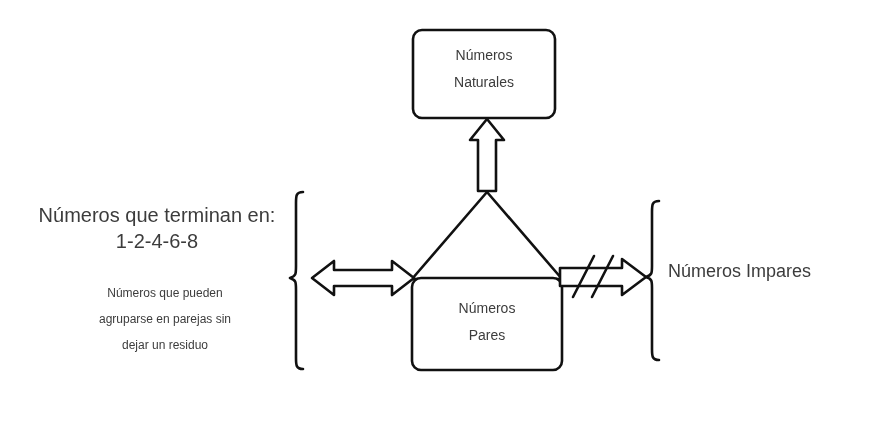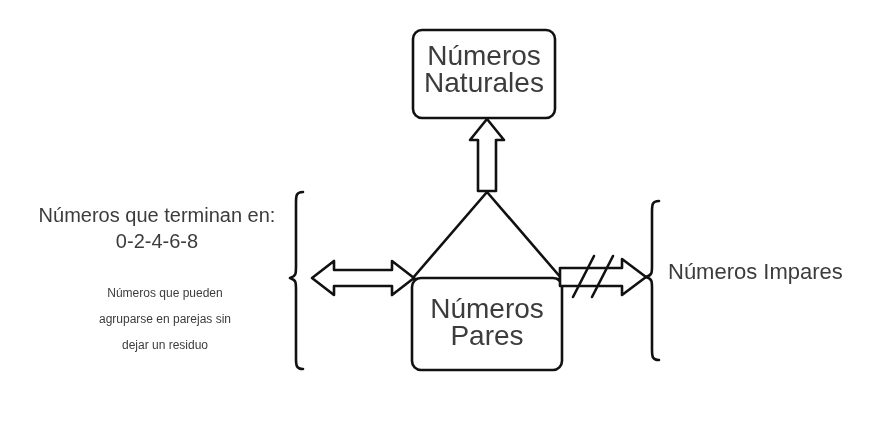--- a/index.html
+++ b/index.html
@@ -18,42 +18,42 @@
     position: absolute;
     top: 0;
     left: 0;
     width: 869px;
     height: 428px;
   }
   .node-label {
     position: absolute;
     color: #3c3c3c;
     font-family: "Liberation Sans", sans-serif;
-    font-size: 28px;
+    font-size: 14px;
     line-height: 27px;
     text-align: center;
     white-space: pre;
     user-select: none;
   }
   #label-naturales {
     left: 413px;
     top: 42px;
     width: 142px;
   }
   #label-pares {
     left: 412px;
     top: 295px;
     width: 150px;
   }
   #label-impares {
     left: 668px;
     top: 258px;
     width: 200px;
     text-align: left;
-    font-size: 22px;
+    font-size: 18px;
   }
   #label-criteria-1 {
     left: 24px;
     top: 202px;
     width: 266px;
     font-size: 20px;
     line-height: 26px;
   }
   #label-criteria-2 {
     left: 40px;
@@ -123,17 +123,17 @@
 
 <div class="node-label" id="label-naturales">Números
 Naturales</div>
 
 <div class="node-label" id="label-pares">Números
 Pares</div>
 
 <div class="node-label" id="label-impares">Números Impares</div>
 
 <div class="node-label" id="label-criteria-1">Números que terminan en:
-0-2-4-6-8</div>
+1-2-4-6-8</div>
 
 <div class="node-label" id="label-criteria-2">Números que pueden
 agruparse en parejas sin
 dejar un residuo</div>
 
 </body></html>

